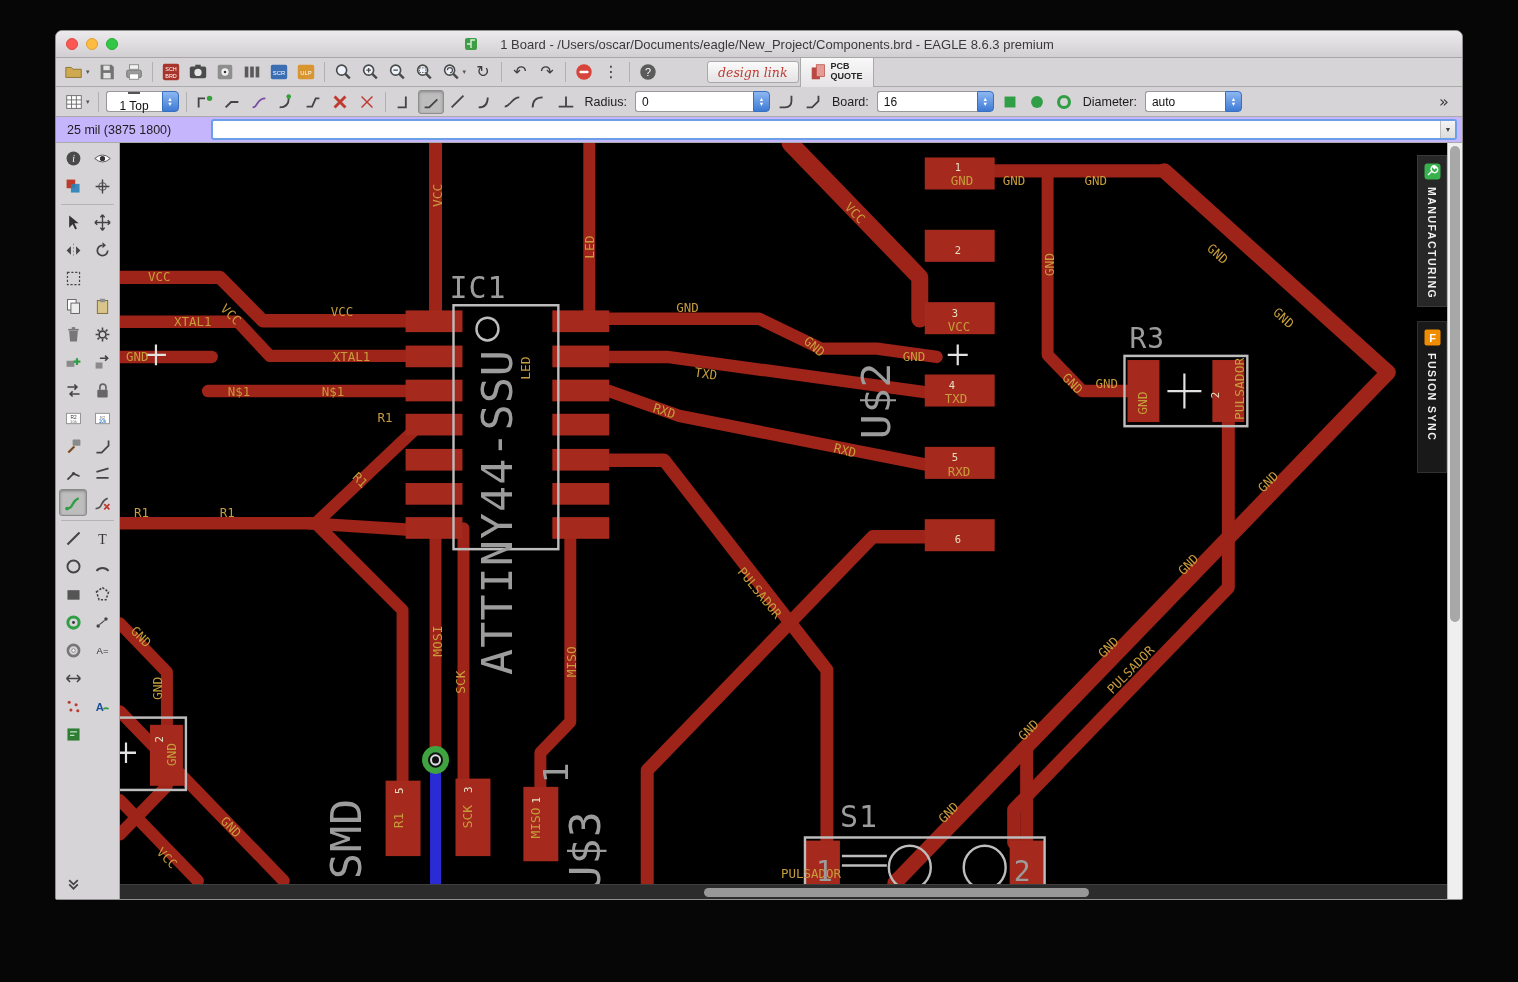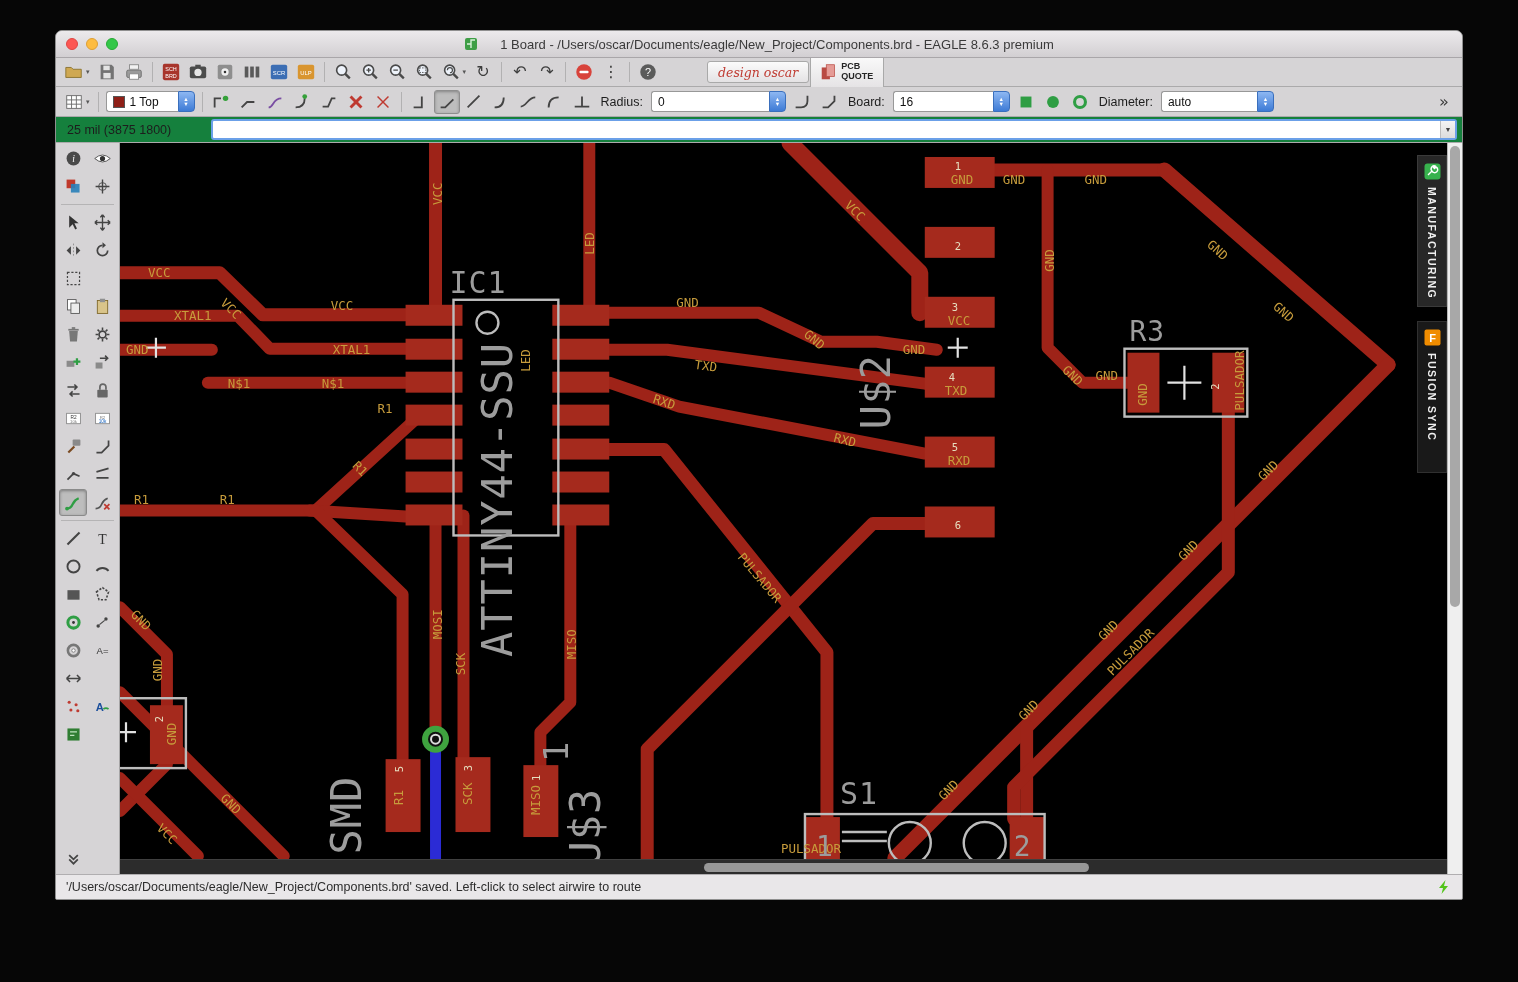--- a/index.html
+++ b/index.html
@@ -29,21 +29,21 @@
   .tbtn.pcb-quote .blabel{font-size:9px;font-weight:bold;color:#262626;width:34px;line-height:1.1;text-align:left;white-space:normal}
   .sep{width:1px;height:20px;background:#b2b1b2;margin:0 4px;flex:0 0 1px}
   .gap{width:44px;flex:0 0 44px}
   .flexspacer{flex:1 1 auto}
   .tlabel{font-size:12.5px;color:#1d1d1d;margin:16px 5px;white-space:nowrap}
   .combo{display:inline-flex;height:21px;margin:0 2px}
   .combo .val{background:#fff;border:1px solid #989898;border-right:none;border-radius:3px 0 0 3px;display:inline-flex;align-items:center;gap:5px;padding:0 6px;font-size:12px;color:#111;white-space:nowrap}
   .combo .stepper{width:17px;background:linear-gradient(#8db7f2,#3e7bd6);border:1px solid #3a6fbd;border-radius:0 4px 4px 0;color:#fff;display:inline-flex;flex-direction:column;align-items:center;justify-content:center;font-size:5.5px;line-height:5px}
   .lswatch{width:12px;height:12px;border:1px solid #555;display:inline-block}
   
-  .cmdbar{height:26px;flex:0 0 26px;background:#15803d;border-bottom:1px solid #abaaab;display:flex;align-items:center;padding:0 3px}
+  .cmdbar{height:26px;flex:0 0 26px;background:#c4b5fd;border-bottom:1px solid #abaaab;display:flex;align-items:center;padding:0 3px}
   .coords{width:152px;font-size:12.5px;color:#1d1d1d;padding-left:8px;flex:0 0 152px}
   .cmdwrap{flex:1;display:flex;align-items:stretch;height:21px;border:2px solid #6ba0e8;border-radius:3px;background:#fff;margin-right:2px}
   .cmdwrap input{flex:1;border:none;outline:none;font-size:12px;padding:0 4px;background:transparent;font-family:"Liberation Sans",sans-serif}
   .cmdwrap .cmd-drop{width:15px;border:none;border-left:1px solid #bdbdbd;background:linear-gradient(#f4f4f4,#dcdcdc);font-size:7px;color:#444;cursor:default}
   
   .content{flex:1 1 auto;display:flex;min-height:0;background:#d6d4d6}
   .sidebar{width:64px;flex:0 0 64px;background:#d6d4d6;border-right:1px solid #a6a5a6;padding:2px 3px;display:flex;flex-direction:column;gap:1px}
   .srow{display:flex;gap:1px}
   .stool{width:28px;height:27px;display:inline-flex;align-items:center;justify-content:center;background:transparent;border:1px solid transparent;border-radius:3px;cursor:default}
   .stool .ic svg{width:19px;height:19px;display:block}
@@ -251,21 +251,21 @@
       <button class="tbtn">
         <span class="ic">
           <svg viewBox="0 0 22 22">
             <circle cx="11" cy="11" r="8.5" fill="#5b5b5b"></circle>
             <text x="11" y="15.5" font-size="12" fill="#fff" text-anchor="middle" font-family="sans-serif">?</text>
           </svg>
         </span>
       </button>
       <div class="gap"></div>
       <button class="tbtn design-link">
-        <span class="blabel">design oscar</span>
+        <span class="blabel">design link</span>
       </button>
       <button class="tbtn pcb-quote">
         <span class="ic">
           <svg viewBox="0 0 22 22">
             <rect x="3" y="6" width="9" height="13" fill="#b94a43"></rect>
             <rect x="8" y="3" width="9" height="13" fill="#e59b96" stroke="#b94a43" stroke-width="0.8"></rect>
           </svg>
         </span>
         <span class="blabel">PCB QUOTE</span>
       </button>
@@ -275,21 +275,21 @@
         <span class="ic">
           <svg viewBox="0 0 22 22">
             <rect x="3" y="4" width="16" height="14" fill="#fff" stroke="#6a6a6a"></rect>
             <path d="M3 8.7h16M3 13.4h16M8.3 4v14M13.6 4v14" stroke="#6a6a6a" stroke-width="1"></path>
           </svg>
         </span>
         <span class="caret">▾</span>
       </button>
       <div class="sep"></div>
       <div class="combo">
-        <span class="val" style="width: 72px;">
+        <span class="val" style="width: 56px; flex-direction: column;">
           <span class="lswatch" style="background: rgb(142, 31, 23);"></span>
           <span>1 Top</span>
         </span>
         <span class="stepper">
           <span>▲</span>
           <span>▼</span>
         </span>
       </div>
       <div class="sep"></div>
       <button class="tbtn">
@@ -443,21 +443,21 @@
       </button>
       <button class="tbtn">
         <span class="ic">
           <svg viewBox="0 0 22 22">
             <circle cx="11" cy="11" r="6" fill="none" stroke="#2f9e44" stroke-width="3.4"></circle>
           </svg>
         </span>
       </button>
       <span class="tlabel">Diameter:</span>
       <div class="combo">
-        <span class="val" style="width: 96px;">
+        <span class="val" style="width: 80px;">
           <span>auto</span>
         </span>
         <span class="stepper">
           <span>▲</span>
           <span>▼</span>
         </span>
       </div>
       <div class="flexspacer"></div>
       <button class="tbtn">
         <span class="glyph">»</span>
@@ -1025,21 +1025,13 @@
       <div class="hscroll">
           <div class="thumb"></div>
         </div>
     </div>
 
     <div class="vscroll">
         <div class="thumb"></div>
       </div>
   </div>
 
-  <div class="statusbar">
-    <span class="msg">'/Users/oscar/Documents/eagle/New_Project/Components.brd' saved. Left-click to select airwire to route</span>
-    <span class="bolt">
-      <svg viewBox="0 0 16 16">
-          <path d="M9.5 1 L3 9 h4 l-1.5 6 L12 7 H8 z" fill="#52c41a"></path>
-        </svg>
-    </span>
-  </div>
 </div>
 
 </body></html>

